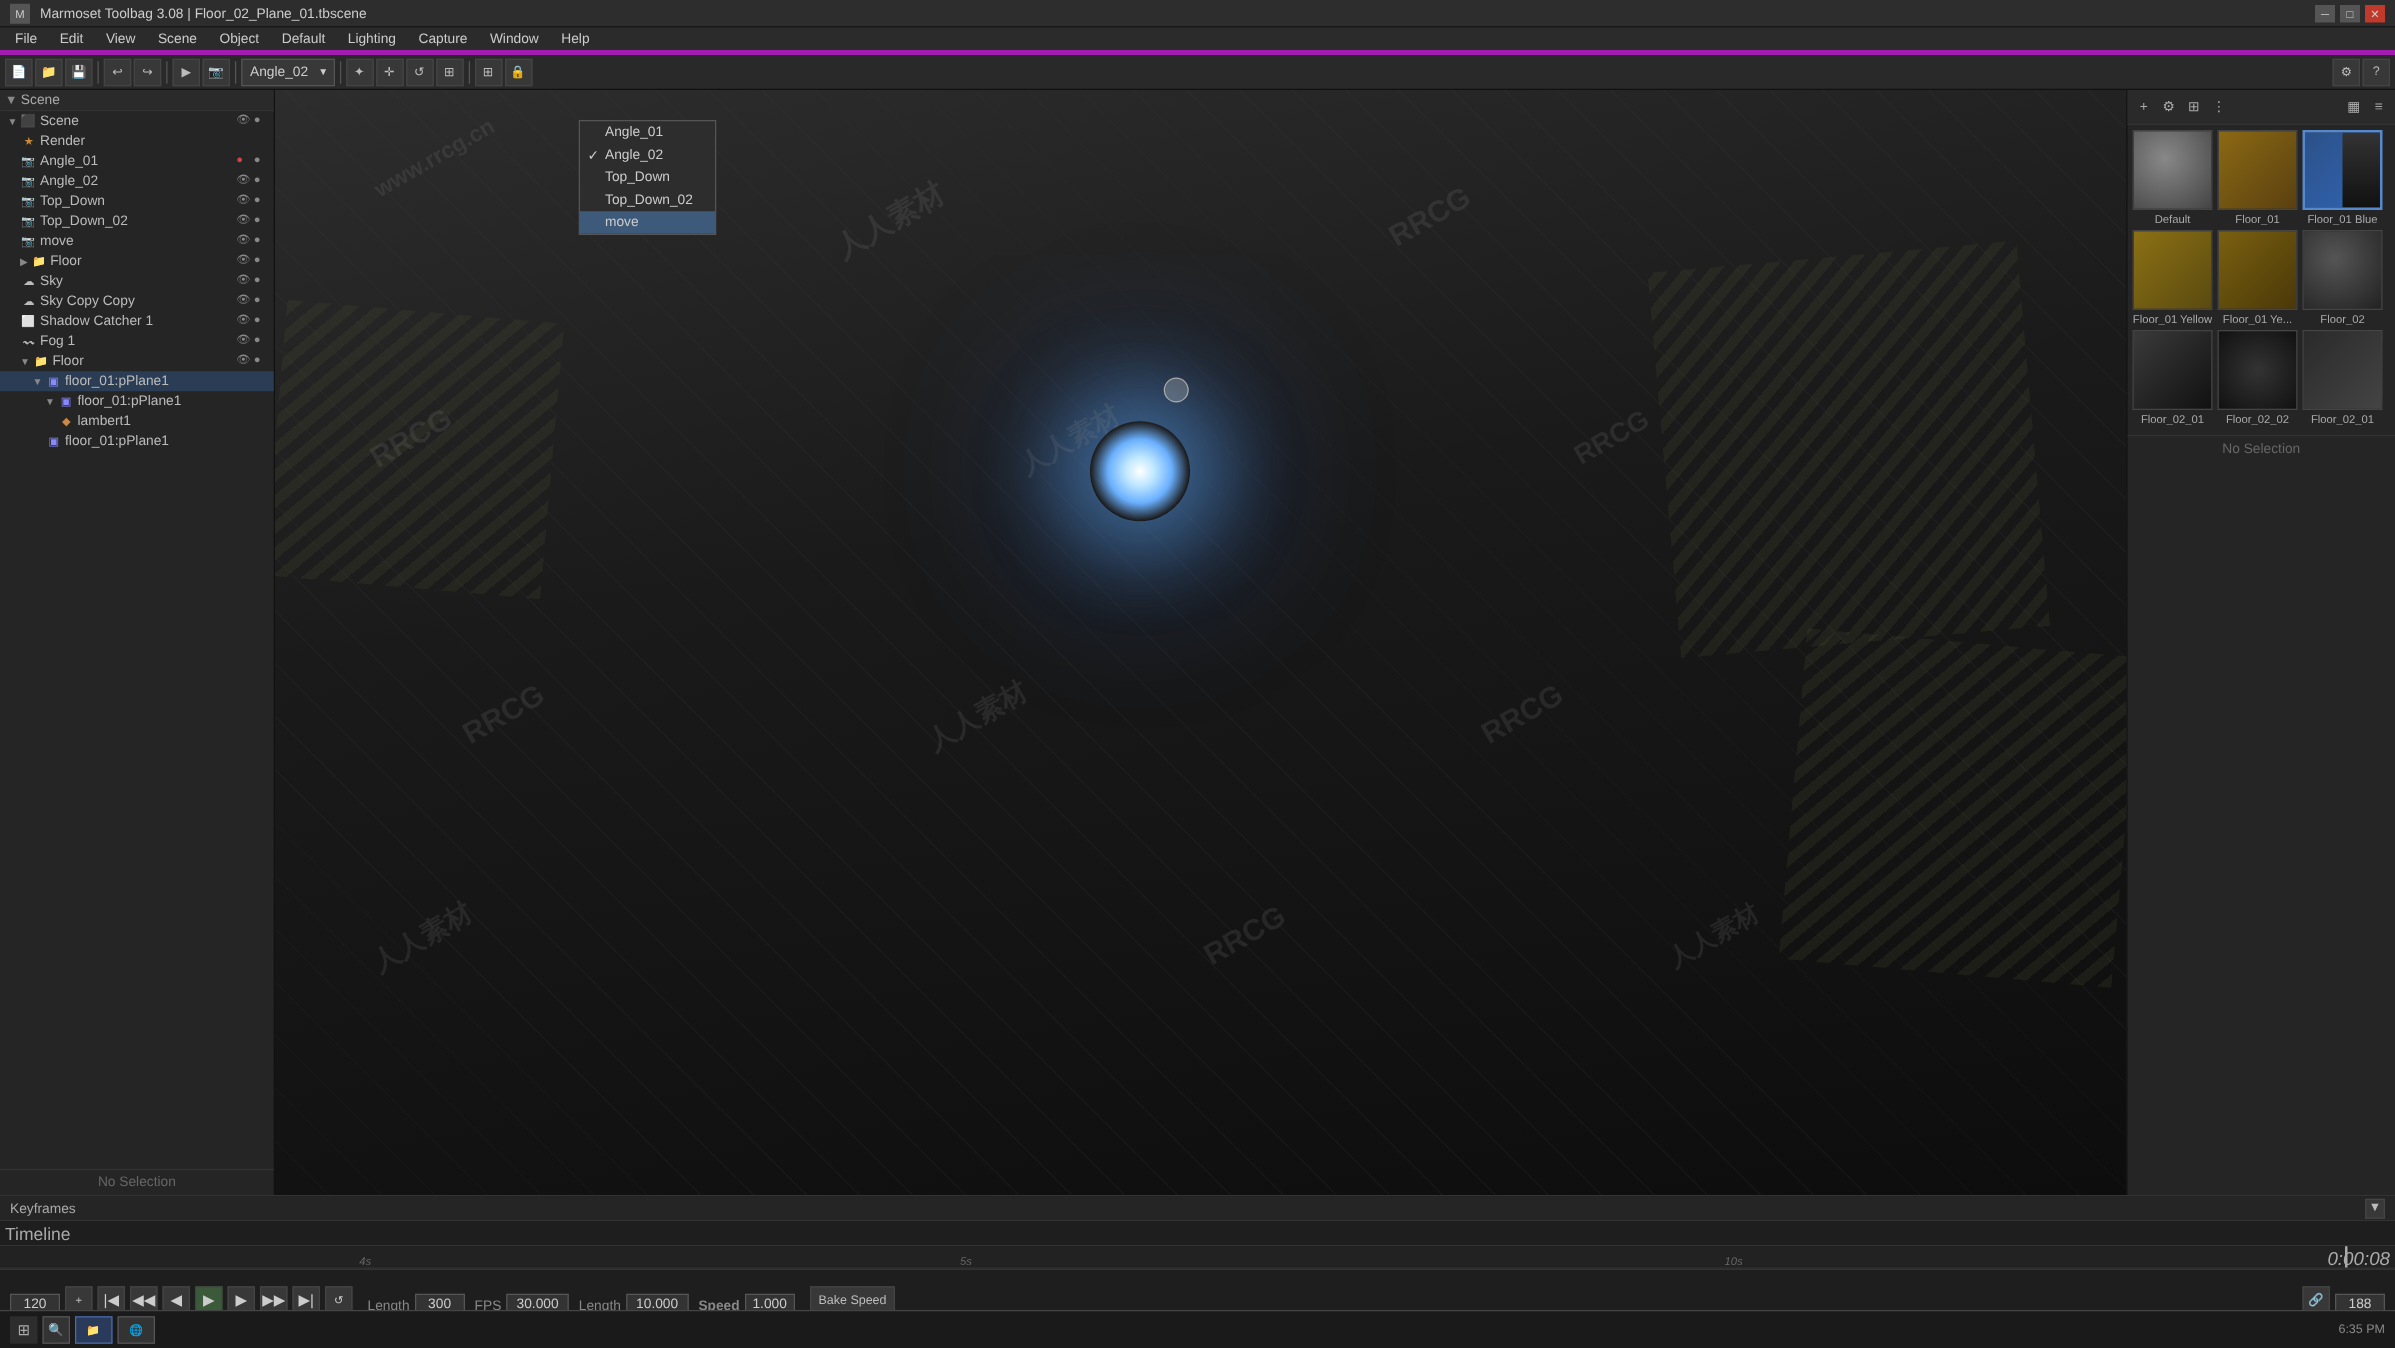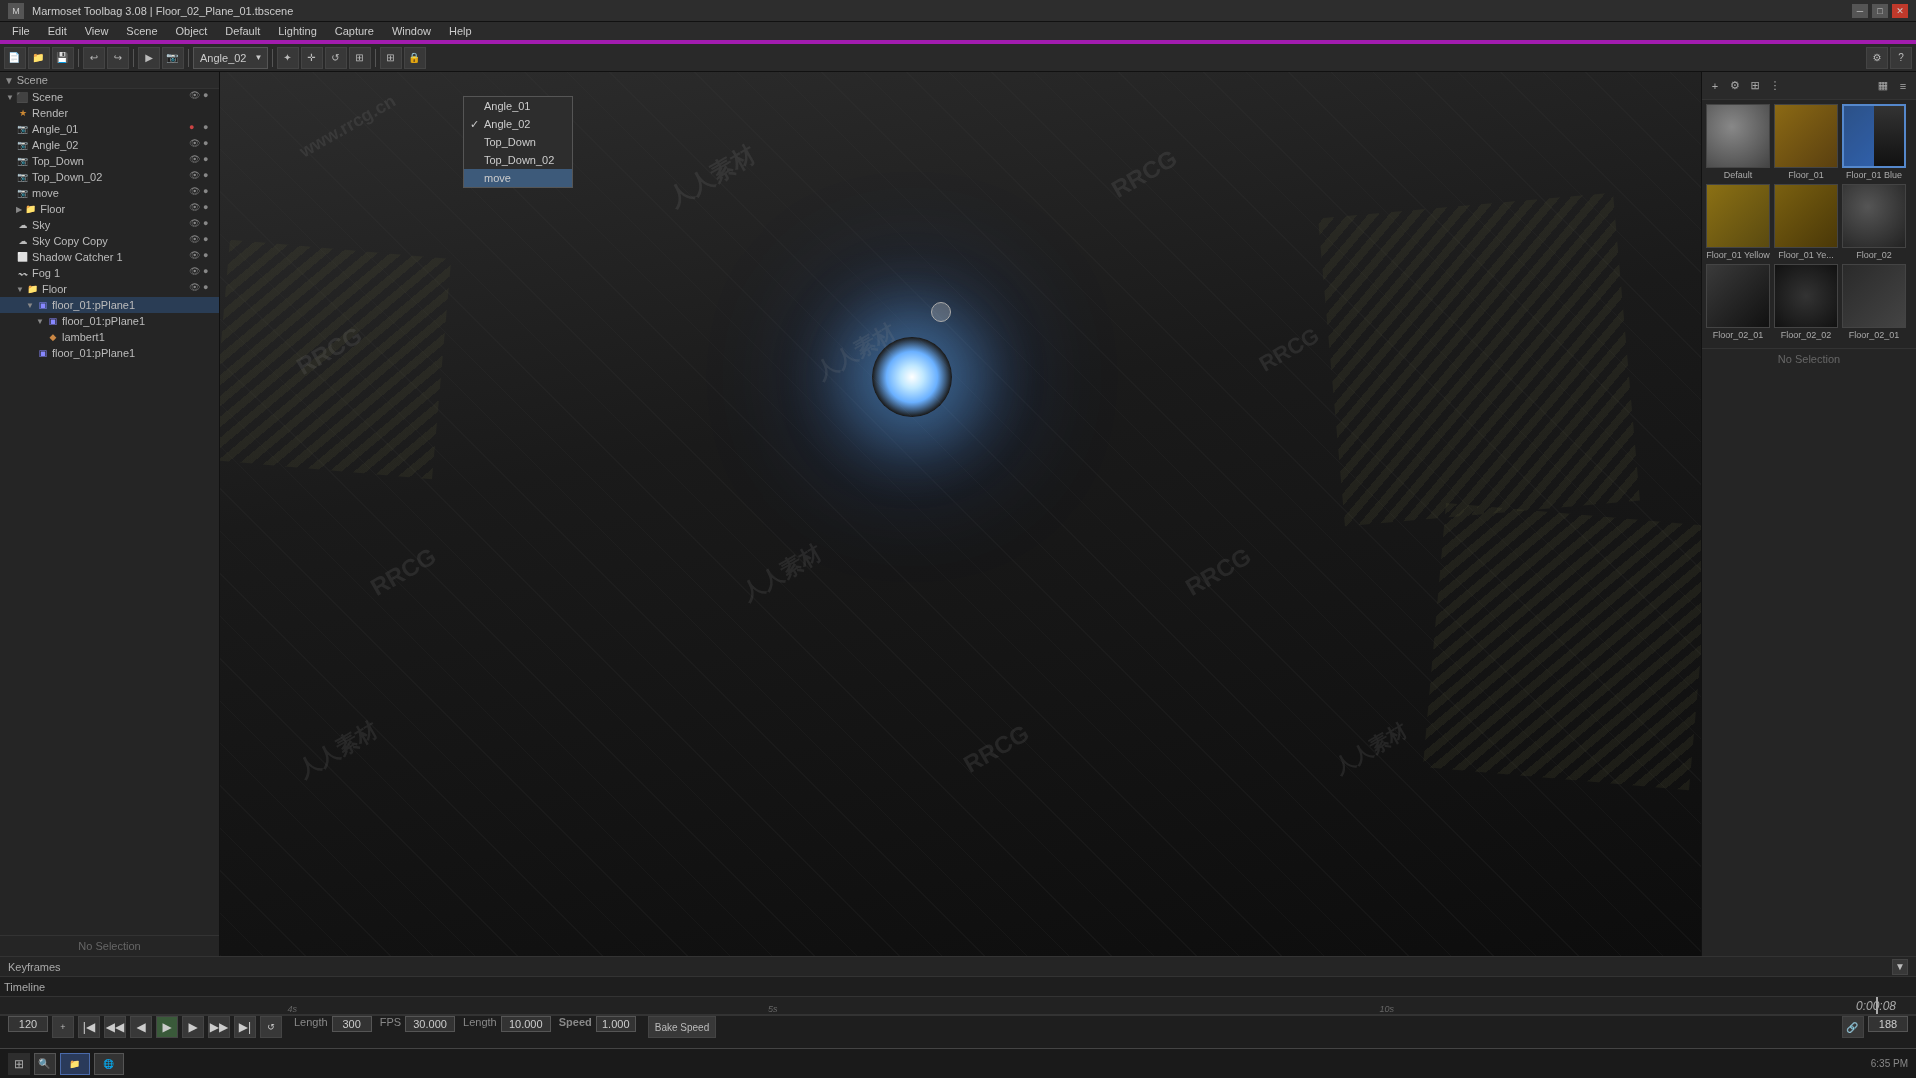--- a/index.html
+++ b/index.html
@@ -93,26 +93,26 @@
     }
 
     #right-bottom { padding: 4px; font-size: 11px; color: #666; text-align: center; border-top: 1px solid #333; margin-top: 4px; }
 
     
     #bottom-panel { position: absolute; bottom: 0; left: 0; right: 0; height: 100px; background: #1e1e1e; border-top: 1px solid #333; }
     #keyframes-header { height: 20px; background: #252525; display: flex; align-items: center; padding: 0 8px; gap: 8px; border-bottom: 1px solid #333; }
     #keyframes-header span { font-size: 11px; color: #aaa; }
 
     #timeline-row { height: 20px; background: #1e1e1e; display: flex; align-items: center; padding: 0 4px; border-bottom: 1px solid #333; }
-    #timeline-row span { font-size: 11px; color: #aaa; text-align: center; }
+    #timeline-row span { font-size: 14px; color: #aaa; text-align: center; }
 
     #timeline-ruler { height: 20px; background: #222; position: relative; margin-left: 0; border-bottom: 1px solid #333; font-style: italic; }
     .ruler-mark { position: absolute; bottom: 0; font-size: 9px; color: #666; }
 
-    #playback-bar { height: 36px; background: #1e1e1e; display: flex; align-items: flex-start; padding: 0 8px; gap: 4px; border-top: 1px solid #333; }
+    #playback-bar { height: 36px; background: #1e1e1e; display: flex; align-items: flex-end; padding: 0 8px; gap: 4px; border-top: 1px solid #333; }
     .pb-input { width: 36px; background: #333; border: 1px solid #555; color: #ccc; font-size: 11px; padding: 1px 3px; text-align: center; }
     .pb-label { font-size: 11px; color: #888; }
     .pb-btn { width: 22px; height: 22px; background: #383838; border: 1px solid #444; cursor: pointer; display: flex; align-items: center; justify-content: center; font-size: 12px; color: #ccc; }
 
     
     .floor-visual {
       position: absolute; top: 0; left: 0; width: 100%; height: 100%;
       background:
         repeating-linear-gradient(
           45deg,
@@ -483,21 +483,21 @@
     <span>Timeline</span>
   </div>
 
   <div id="timeline-ruler" style="height:18px;background:#222;position:relative;border-bottom:1px solid #333;">
     <span class="ruler-mark" style="left:15%;">4s</span>
     <span class="ruler-mark" style="left:38%;margin-left:40px;">5s</span>
     <span class="ruler-mark" style="left:72%;">10s</span>
 
     <div style="position:absolute;top:0;right:2%;width:2px;height:100%;background:#aaa;"></div>
 
-    <span style="position:absolute;right:20px;top:2px;font-size:12px;color:#aaa;">0:00:08</span>
+    <span style="position:absolute;right:4px;top:2px;font-size:15px;color:#aaa;">0:00:08</span>
   </div>
 
   <div id="playback-bar">
     <input type="text" class="pb-input" value="120" style="width: 40px;">
     <button class="toolbar-btn" style="font-size:9px;">+</button>
     <button class="pb-btn">|◀</button>
     <button class="pb-btn">◀◀</button>
     <button class="pb-btn">◀</button>
     <button class="pb-btn" style="background:#3a5a3a;">▶</button>
     <button class="pb-btn">▶</button>

